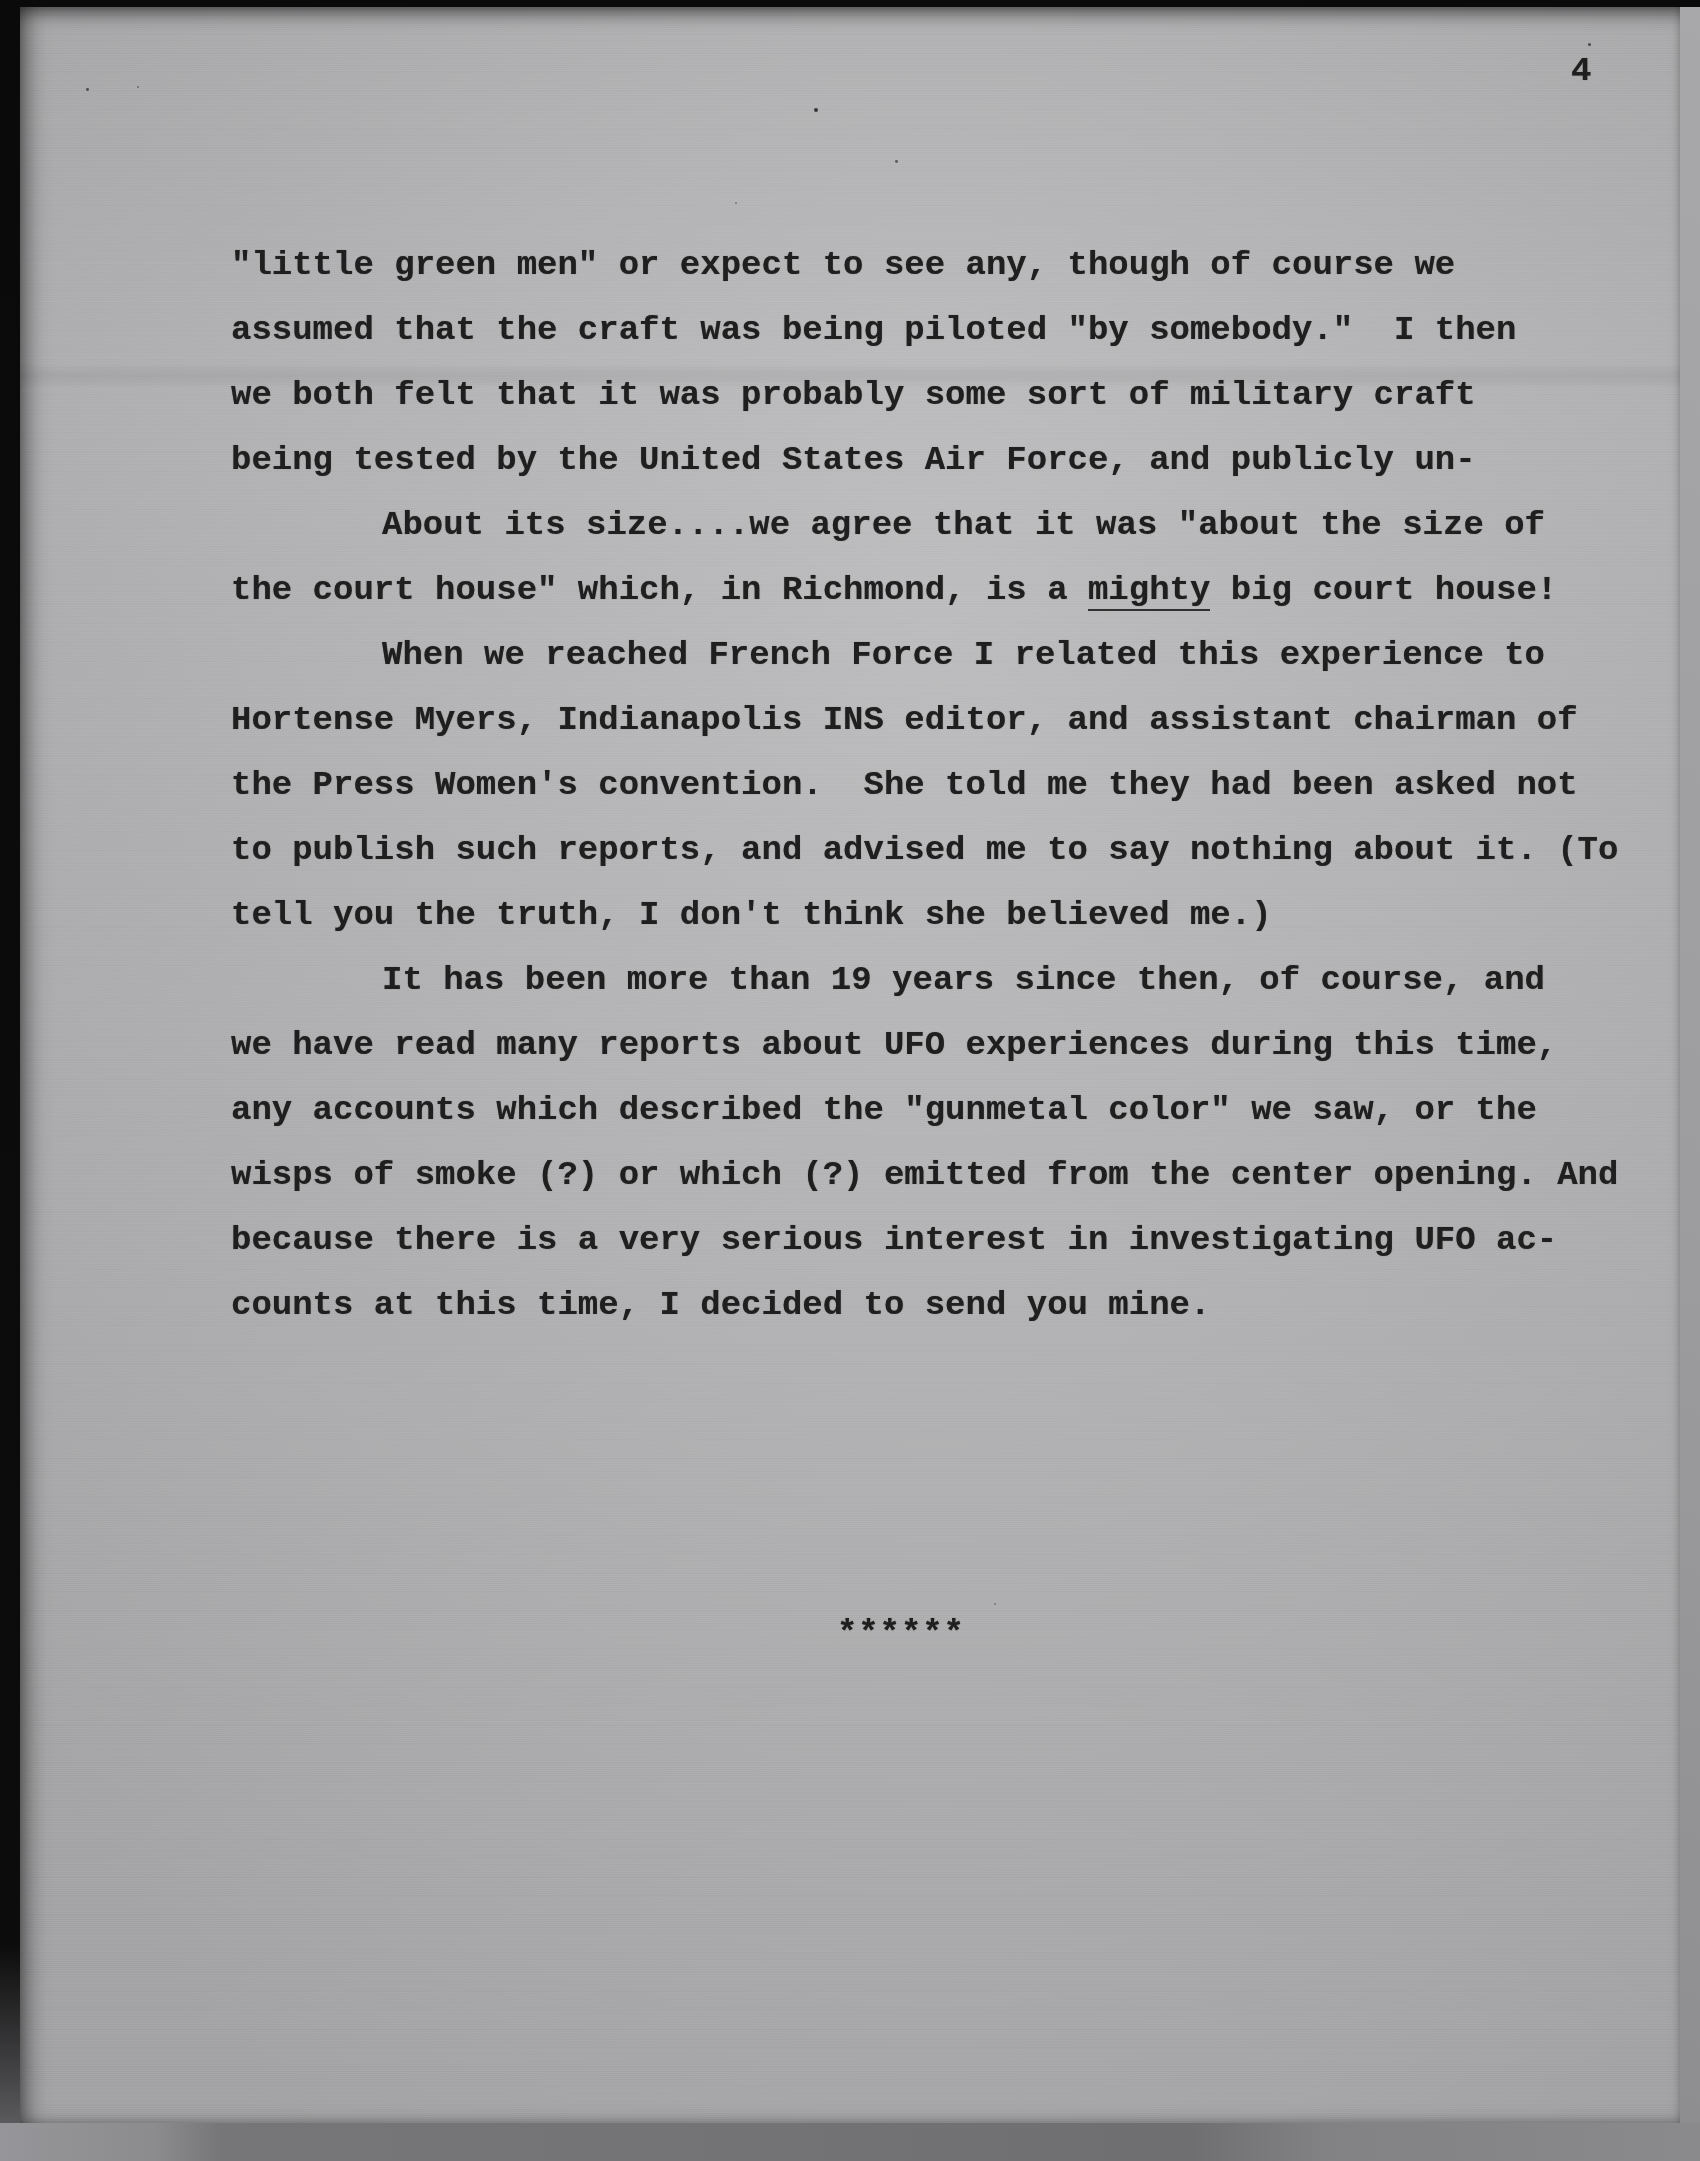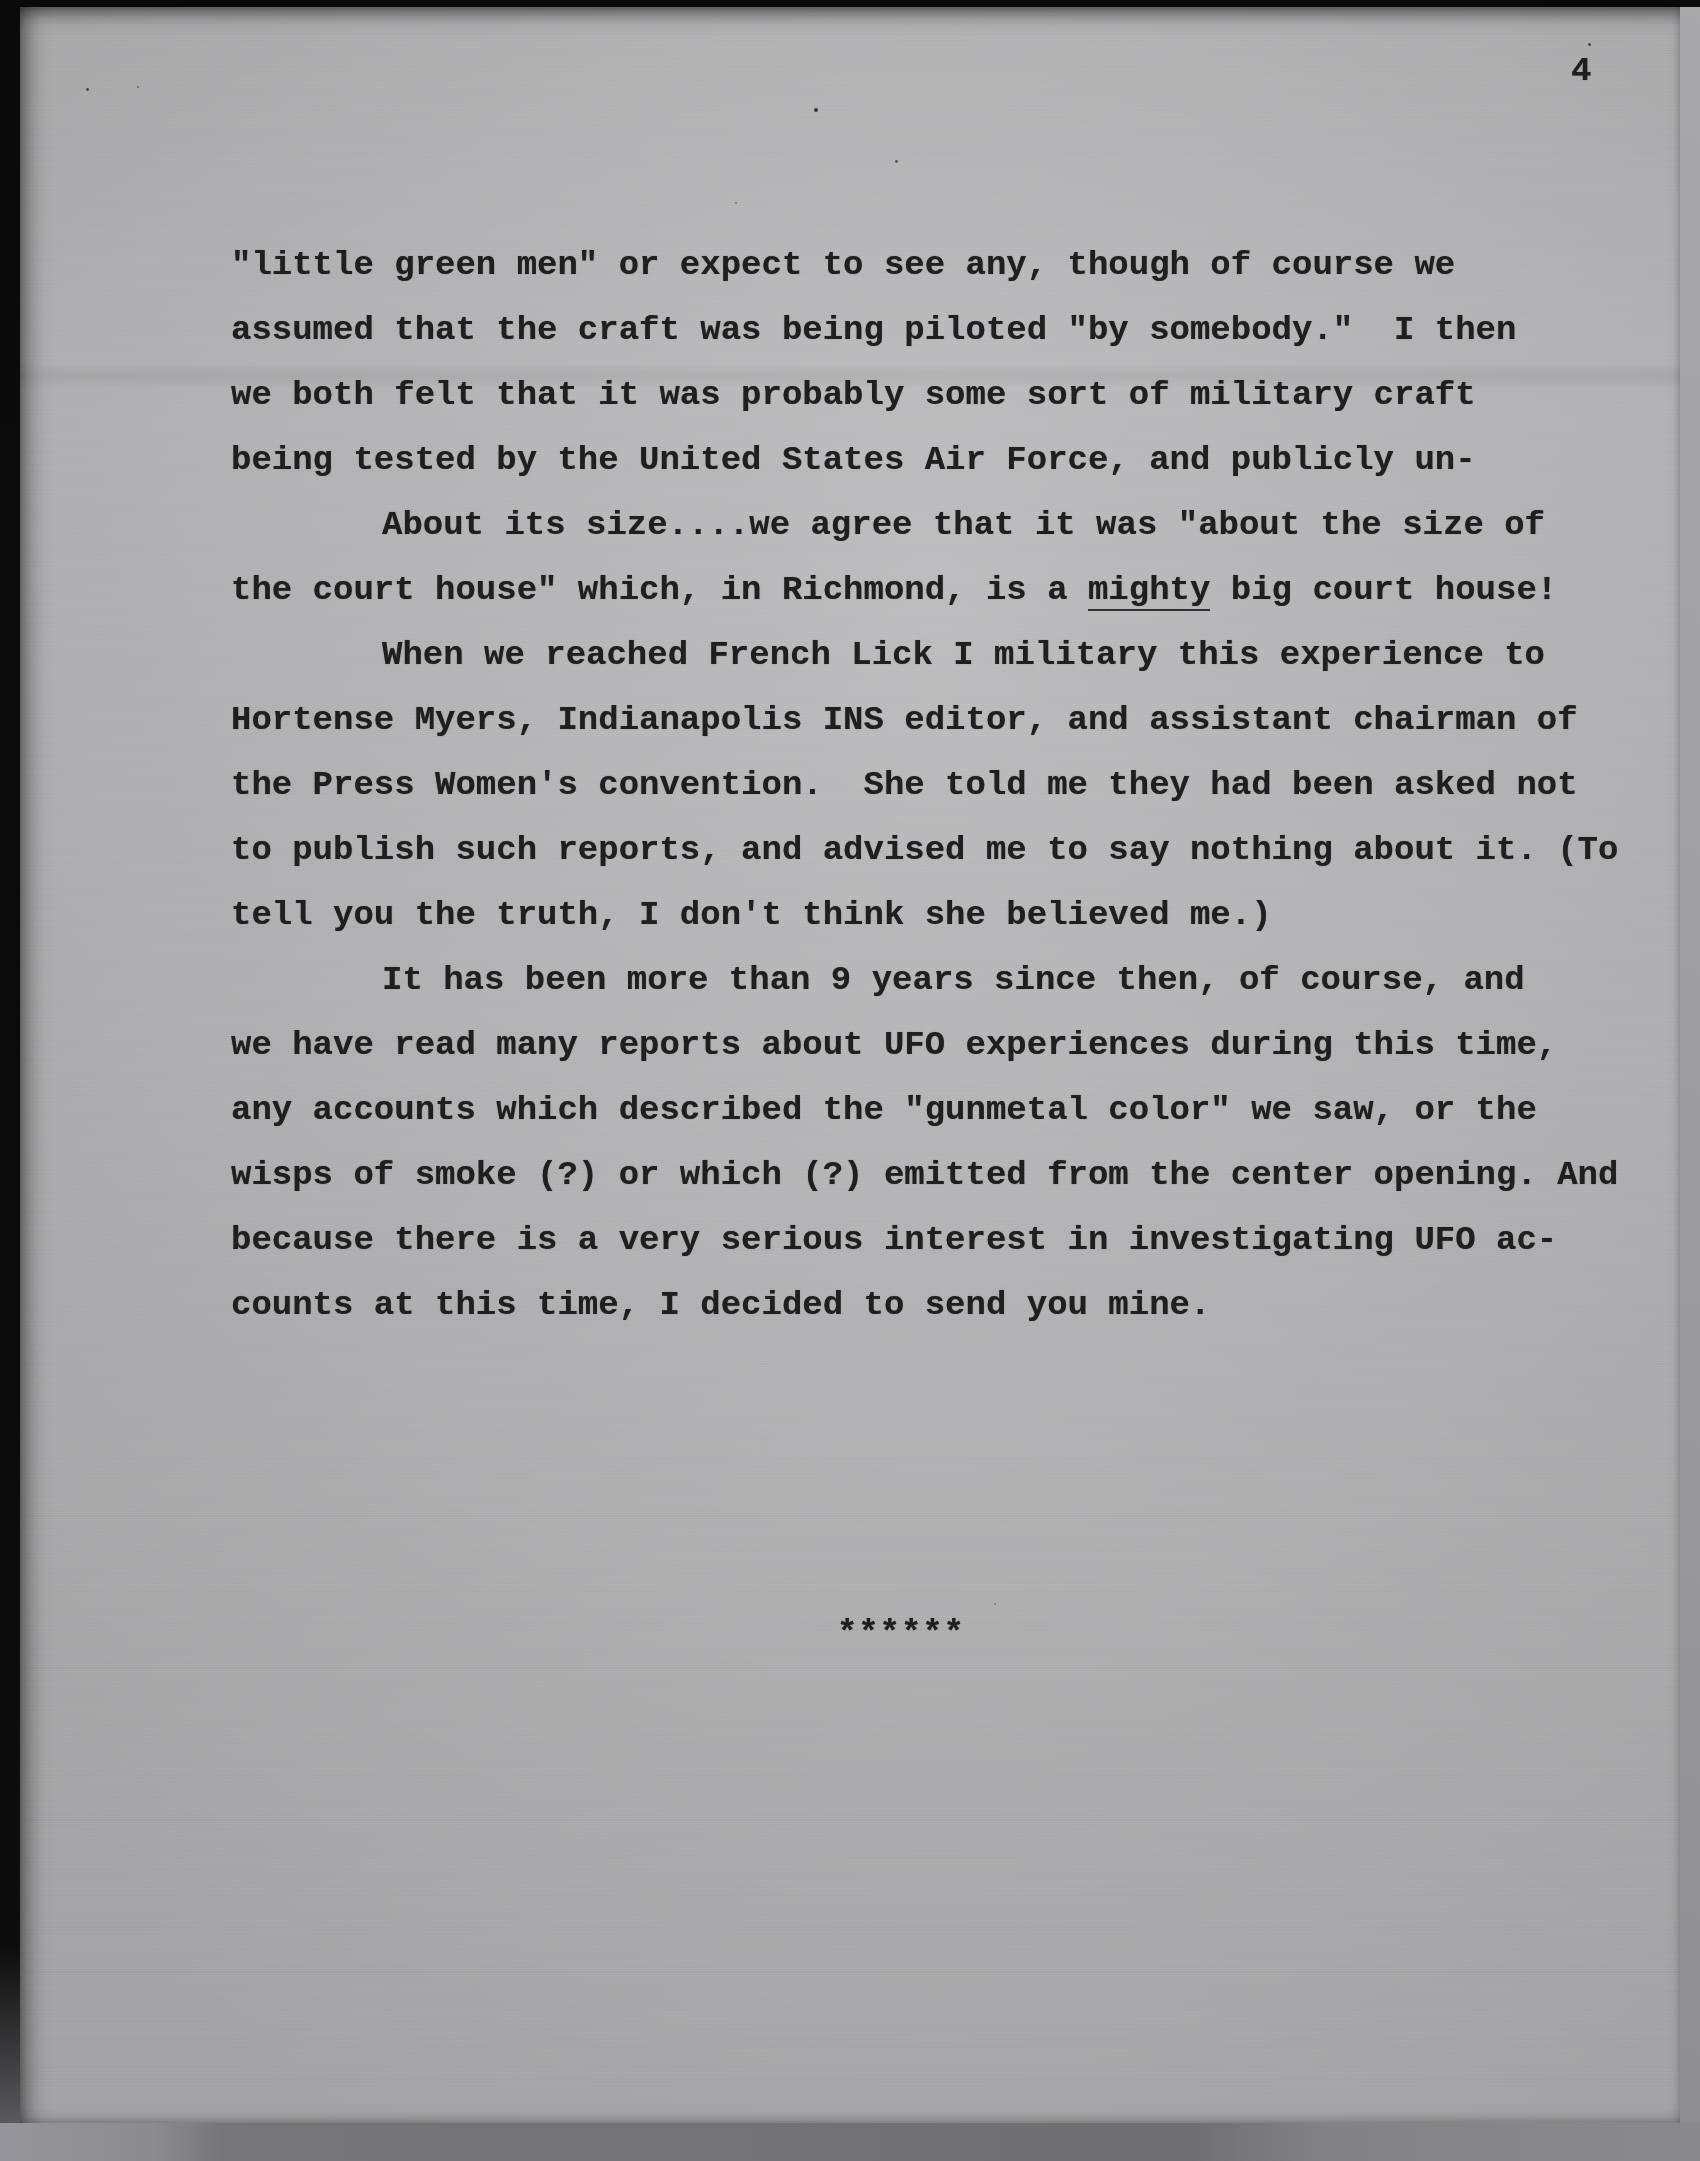--- a/index.html
+++ b/index.html
@@ -105,27 +105,27 @@
 
   <div class="text-block typetext">
     <div class="line">"little green men" or expect to see any, though of course we</div>
     <div class="line">assumed that the craft was being piloted "by somebody."  I then</div>
     <div class="line">we both felt that it was probably some sort of military craft</div>
     <div class="line">being tested by the United States Air Force, and publicly un-</div>
 
     <div class="line indent">About its size....we agree that it was "about the size of</div>
     <div class="line"><span>the court house" which, in Richmond, is a </span><span class="u">mighty</span><span> big court house!</span></div>
 
-    <div class="line indent">When we reached French Lick I military this experience to</div>
+    <div class="line indent">When we reached French Force I related this experience to</div>
     <div class="line">Hortense Myers, Indianapolis INS editor, and assistant chairman of</div>
     <div class="line">the Press Women's convention.  She told me they had been asked not</div>
     <div class="line">to publish such reports, and advised me to say nothing about it. (To</div>
     <div class="line">tell you the truth, I don't think she believed me.)</div>
 
-    <div class="line indent">It has been more than 9 years since then, of course, and</div>
+    <div class="line indent">It has been more than 19 years since then, of course, and</div>
     <div class="line">we have read many reports about UFO experiences during this time,</div>
     <div class="line">any accounts which described the "gunmetal color" we saw, or the</div>
     <div class="line">wisps of smoke (?) or which (?) emitted from the center opening. And</div>
     <div class="line">because there is a very serious interest in investigating UFO ac-</div>
     <div class="line">counts at this time, I decided to send you mine.</div>
   </div>
 
   <div class="divider typetext">******</div>
 
   <div class="speck s1"></div>

